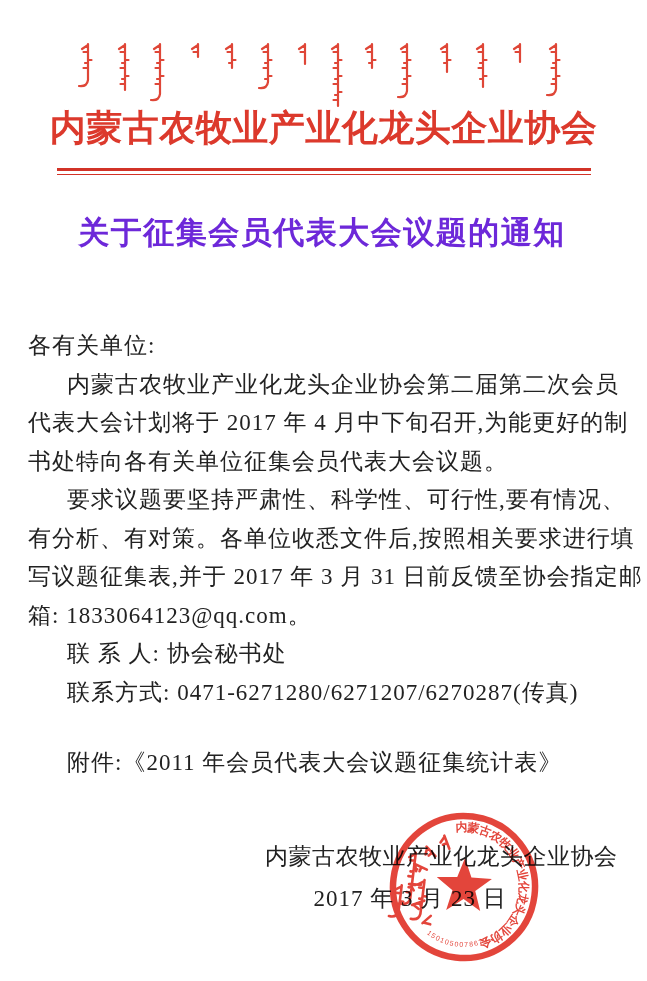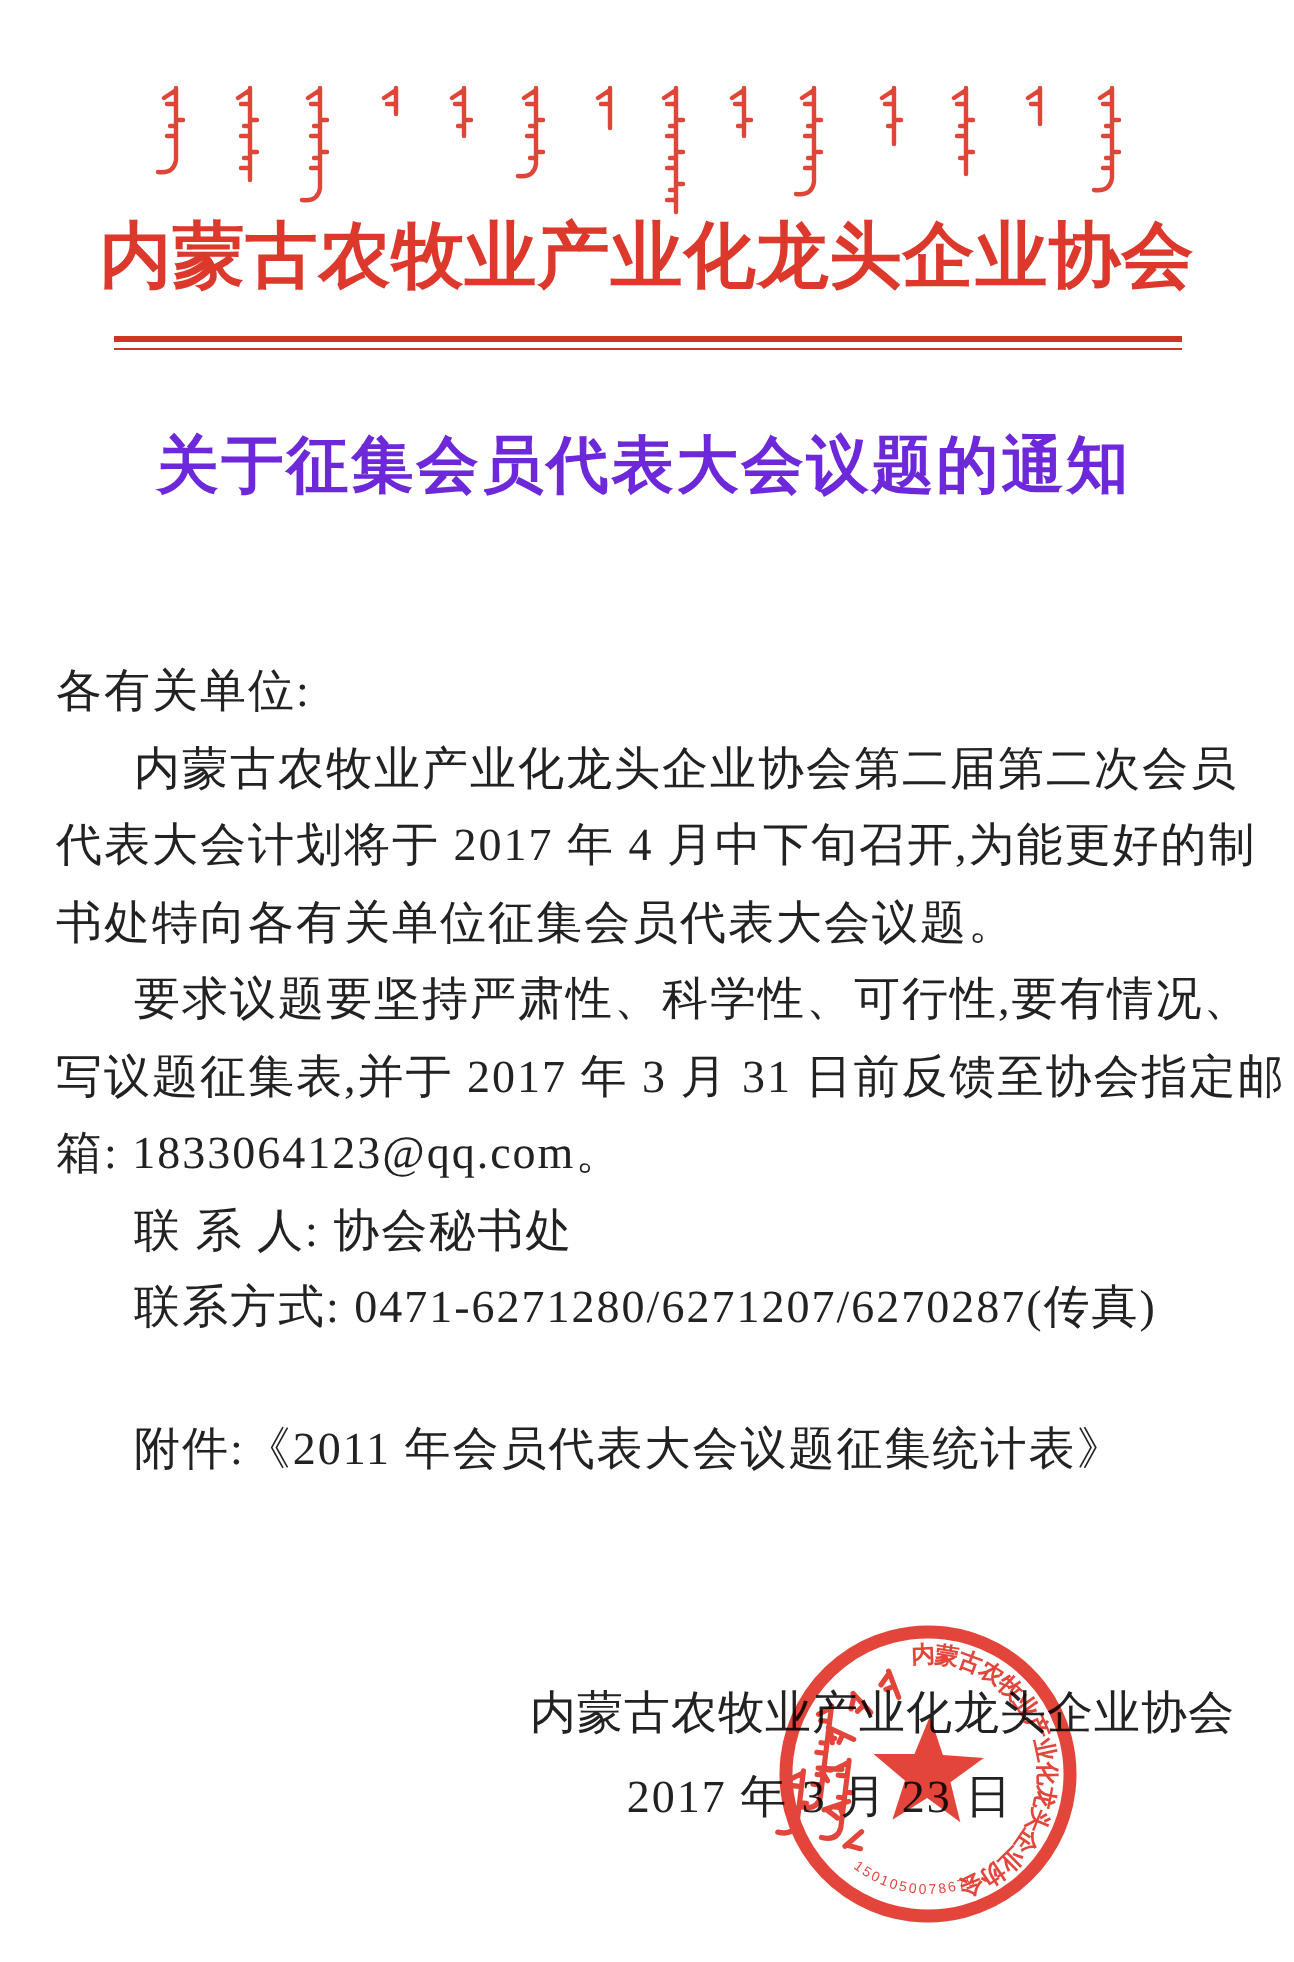--- a/index.html
+++ b/index.html
@@ -59,20 +59,21 @@
   <div class="red-rule"></div>
 
   <h1 class="title">关于征集会员代表大会议题的通知</h1>
 
   <div class="body-text">
     <div class="line">各有关单位:</div>
     <div class="line indent">内蒙古农牧业产业化龙头企业协会第二届第二次会员</div>
     <div class="line">代表大会计划将于 2017 年 4 月中下旬召开,为能更好的制</div>
     <div class="line">书处特向各有关单位征集会员代表大会议题。</div>
     <div class="line indent">要求议题要坚持严肃性、科学性、可行性,要有情况、</div>
+    <div class="line">有分析、有对策。各单位收悉文件后,按照相关要求进行填</div>
     <div class="line">写议题征集表,并于 2017 年 3 月 31 日前反馈至协会指定邮</div>
     <div class="line">箱: 1833064123@qq.com。</div>
     <div class="line indent">联 系 人: 协会秘书处</div>
     <div class="line indent">联系方式: 0471-6271280/6271207/6270287(传真)</div>
     <div class="line indent attachment">附件:《2011 年会员代表大会议题征集统计表》</div>
   </div>
 
   <div class="sign-org">内蒙古农牧业产业化龙头企业协会</div>
   <div class="sign-date">2017 年 3 月 23 日</div>
 

